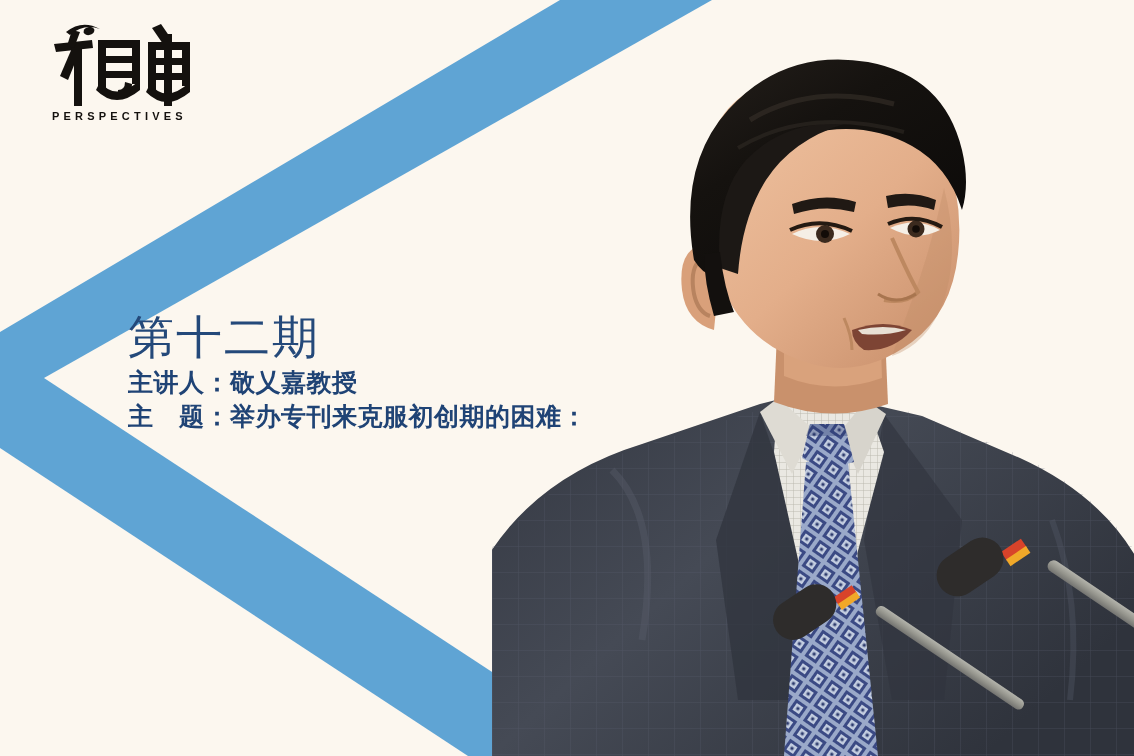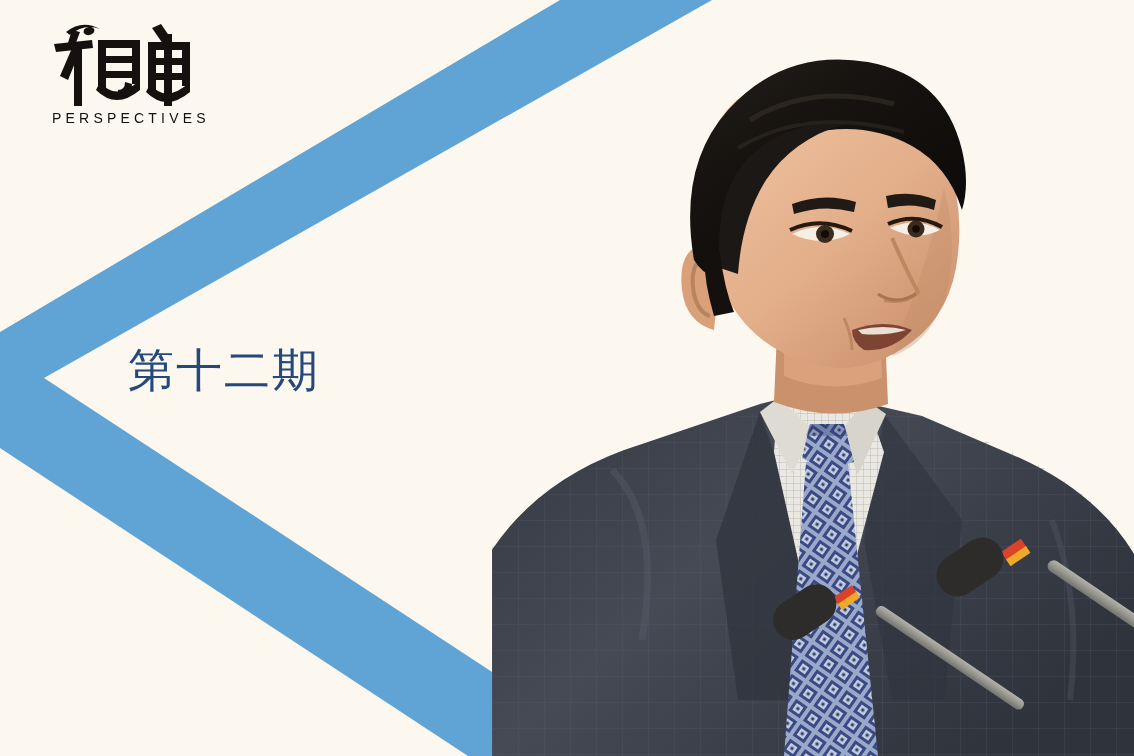--- a/index.html
+++ b/index.html
@@ -35,37 +35,36 @@
     left: 48px;
     top: 18px;
     width: 175px;
     height: 120px;
   }
   .logo-mark { display: block; width: 150px; height: 90px; }
   .logo-sub {
     display: block;
     margin-top: 2px;
     margin-left: 4px;
-    font-size: 14px;
+    font-size: 11px;
     letter-spacing: 4.2px;
     color: #14110e;
     font-family: "Liberation Sans", "DejaVu Sans", sans-serif;
-    font-weight: 400;
+    font-weight: 700;
     white-space: nowrap;
   }
 
   
   .textblock {
     position: absolute;
     left: 128px;
     top: 308px;
     width: 560px;
     color: #1f3f6e;
     font-family: "DejaVu Serif", "Liberation Serif", serif;
-    margin-top: 33px;
   }
   .issue-title {
     font-size: 46px;
     line-height: 58px;
     font-weight: 400;
     letter-spacing: 2px;
     color: #24497a;
     white-space: nowrap;
   }
   .meta-line {
@@ -129,20 +128,22 @@
         <path d="M100 55 L142 55 L142 62 L100 62 Z"></path>
         <path d="M116 16 L124 16 L124 88 L116 88 Z"></path>
         <path d="M102 66 Q118 86 142 64 L142 74 Q118 94 98 74 Z"></path>
       </g>
     </svg>
     <span class="logo-sub">PERSPECTIVES</span>
   </div>
 
   <div class="textblock">
     <div class="issue-title">第十二期</div>
+    <div class="meta-line">主讲人：敬乂嘉教授</div>
+    <div class="meta-line">主　题：举办专刊来克服初创期的困难：</div>
   </div>
 
   <div class="portrait">
     <svg width="642" height="756" viewBox="0 0 642 756" aria-hidden="true">
       <defs>
         <linearGradient id="suitG" x1="0" y1="0" x2="1" y2="0.6">
           <stop offset="0%" stop-color="#343842"></stop>
           <stop offset="45%" stop-color="#454a55"></stop>
           <stop offset="100%" stop-color="#2f333c"></stop>
         </linearGradient>

